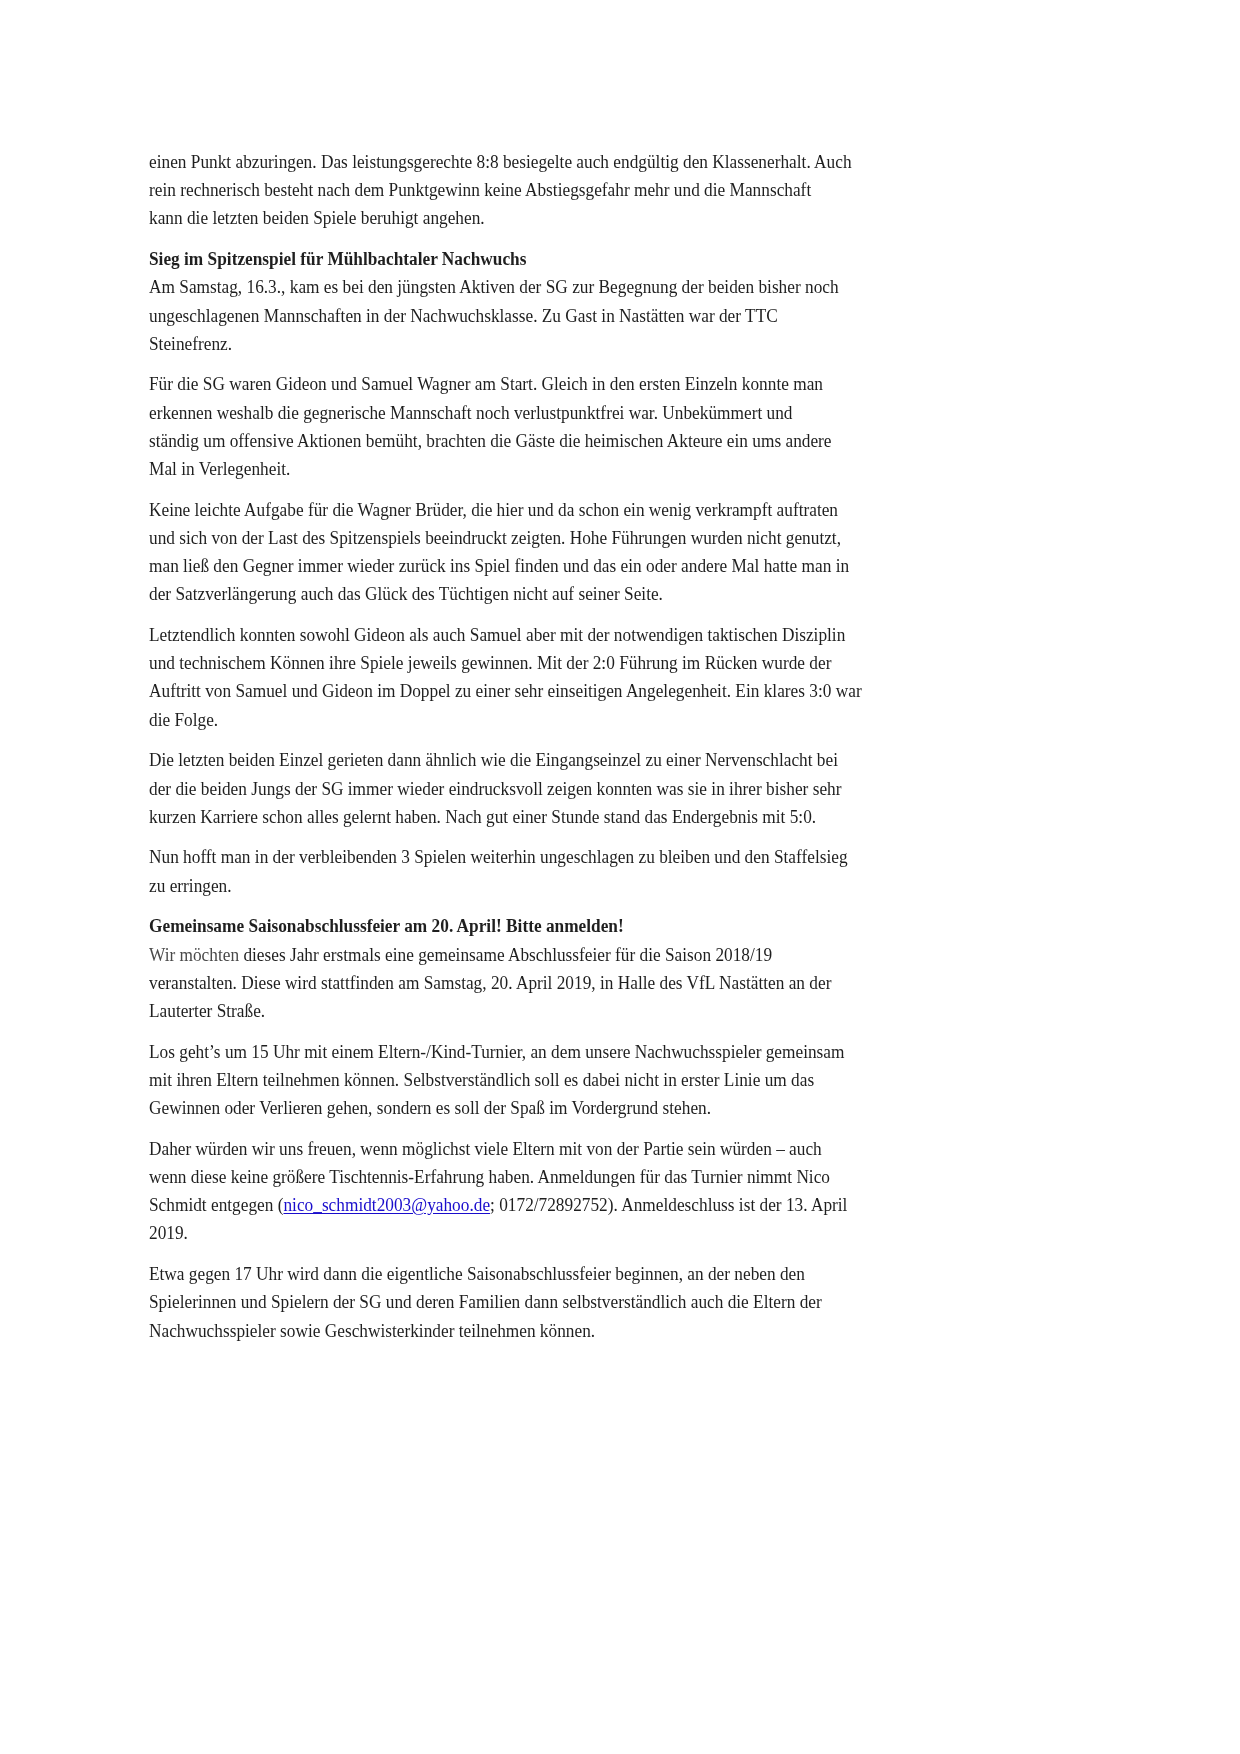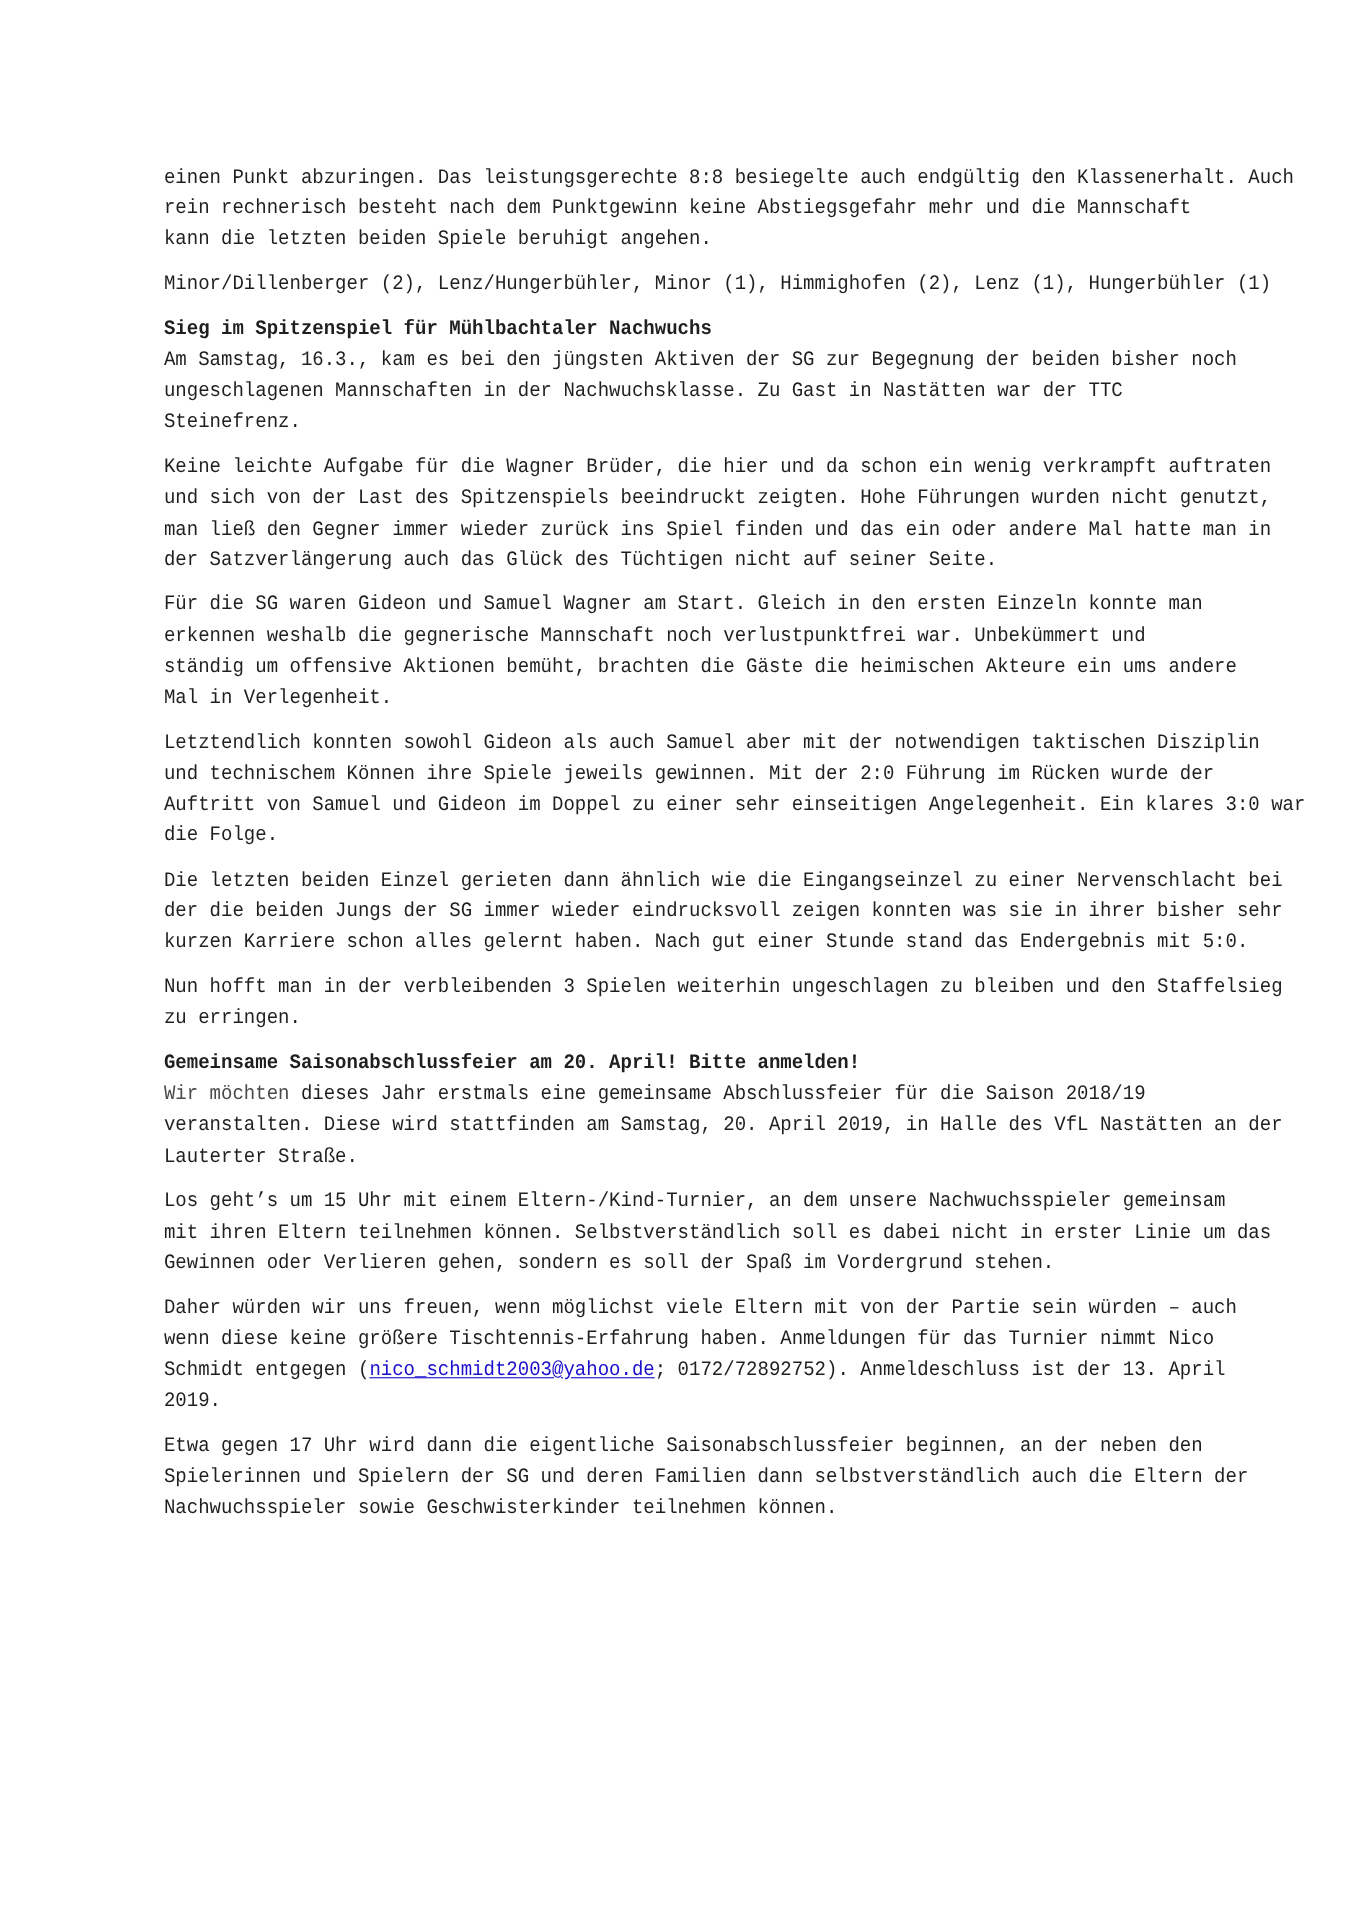--- a/index.html
+++ b/index.html
@@ -12,21 +12,21 @@
       height: 1754px;
       position: relative;
       overflow: hidden;
     }
     .page {
       position: absolute;
       left: 149px;
       top: 148px;
       width: 960px;
       color: #1f1f1f;
-      font-family: Liberation Mono, monospace;
+      font-family: Liberation Serif, serif;
       font-size: 18.6px;
       line-height: 28.2px;
     }
     .para {
       margin: 0 0 12.5px 0;
       white-space: nowrap;
     }
     .para .line {
       display: block;
       transform-origin: left center;
@@ -51,43 +51,40 @@
 <body>
 
 <div class="page">
 
   <div>
     <p class="para">
       <span class="line">einen Punkt abzuringen. Das leistungsgerechte 8:8 besiegelte auch endgültig den Klassenerhalt. Auch</span>
       <span class="line">rein rechnerisch besteht nach dem Punktgewinn keine Abstiegsgefahr mehr und die Mannschaft</span>
       <span class="line">kann die letzten beiden Spiele beruhigt angehen.</span>
     </p>
-    <p class="para">
-      <span class="line">Minor/Dillenberger (2), Lenz/Hungerbühler, Minor (1), Himmighofen (2), Lenz (1), Hungerbühler (1)</span>
-    </p>
   </div>
 
   <div>
     <p class="para">
       <span class="heading">Sieg im Spitzenspiel für Mühlbachtaler Nachwuchs</span>
       <span class="line">Am Samstag, 16.3., kam es bei den jüngsten Aktiven der SG zur Begegnung der beiden bisher noch</span>
       <span class="line">ungeschlagenen Mannschaften in der Nachwuchsklasse. Zu Gast in Nastätten war der TTC</span>
       <span class="line">Steinefrenz.</span>
     </p>
     <p class="para">
+      <span class="line">Für die SG waren Gideon und Samuel Wagner am Start. Gleich in den ersten Einzeln konnte man</span>
+      <span class="line">erkennen weshalb die gegnerische Mannschaft noch verlustpunktfrei war. Unbekümmert und</span>
+      <span class="line">ständig um offensive Aktionen bemüht, brachten die Gäste die heimischen Akteure ein ums andere</span>
+      <span class="line">Mal in Verlegenheit.</span>
+    </p>
+    <p class="para">
       <span class="line">Keine leichte Aufgabe für die Wagner Brüder, die hier und da schon ein wenig verkrampft auftraten</span>
       <span class="line">und sich von der Last des Spitzenspiels beeindruckt zeigten. Hohe Führungen wurden nicht genutzt,</span>
       <span class="line">man ließ den Gegner immer wieder zurück ins Spiel finden und das ein oder andere Mal hatte man in</span>
       <span class="line">der Satzverlängerung auch das Glück des Tüchtigen nicht auf seiner Seite.</span>
-    </p>
-    <p class="para">
-      <span class="line">Für die SG waren Gideon und Samuel Wagner am Start. Gleich in den ersten Einzeln konnte man</span>
-      <span class="line">erkennen weshalb die gegnerische Mannschaft noch verlustpunktfrei war. Unbekümmert und</span>
-      <span class="line">ständig um offensive Aktionen bemüht, brachten die Gäste die heimischen Akteure ein ums andere</span>
-      <span class="line">Mal in Verlegenheit.</span>
     </p>
     <p class="para">
       <span class="line">Letztendlich konnten sowohl Gideon als auch Samuel aber mit der notwendigen taktischen Disziplin</span>
       <span class="line">und technischem Können ihre Spiele jeweils gewinnen. Mit der 2:0 Führung im Rücken wurde der</span>
       <span class="line">Auftritt von Samuel und Gideon im Doppel zu einer sehr einseitigen Angelegenheit. Ein klares 3:0 war</span>
       <span class="line">die Folge.</span>
     </p>
     <p class="para">
       <span class="line">Die letzten beiden Einzel gerieten dann ähnlich wie die Eingangseinzel zu einer Nervenschlacht bei</span>
       <span class="line">der die beiden Jungs der SG immer wieder eindrucksvoll zeigen konnten was sie in ihrer bisher sehr</span>

